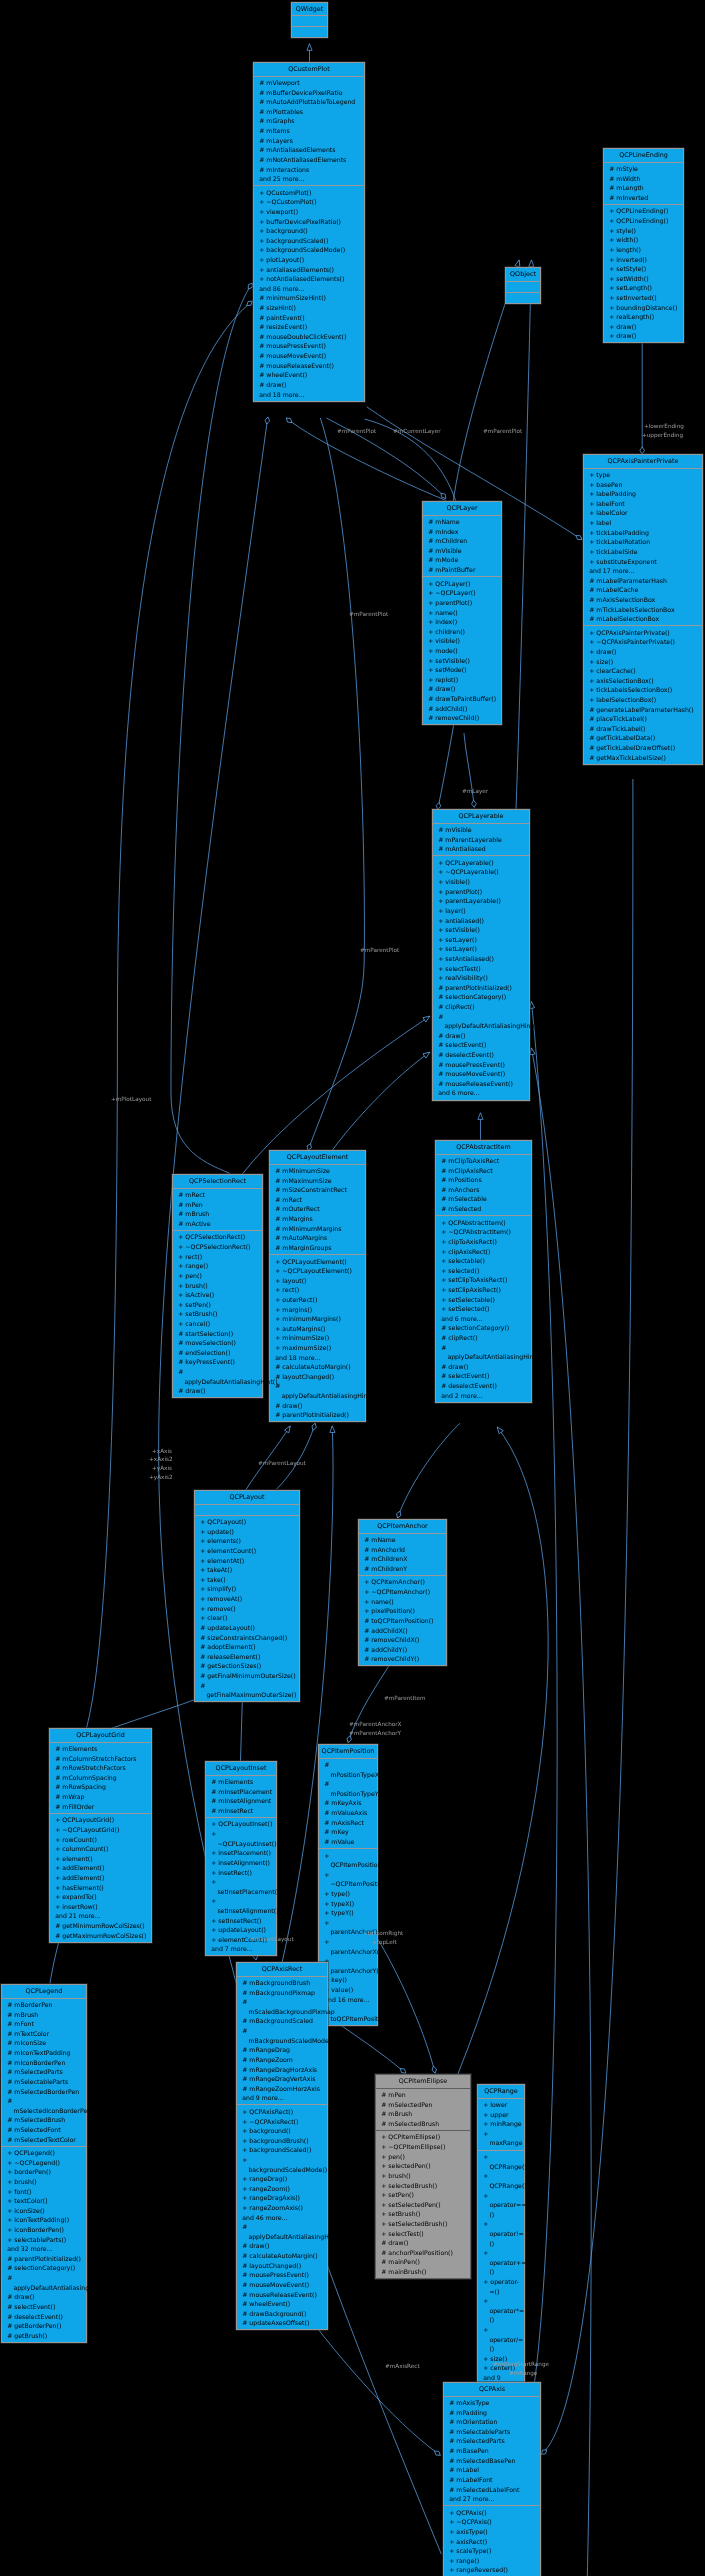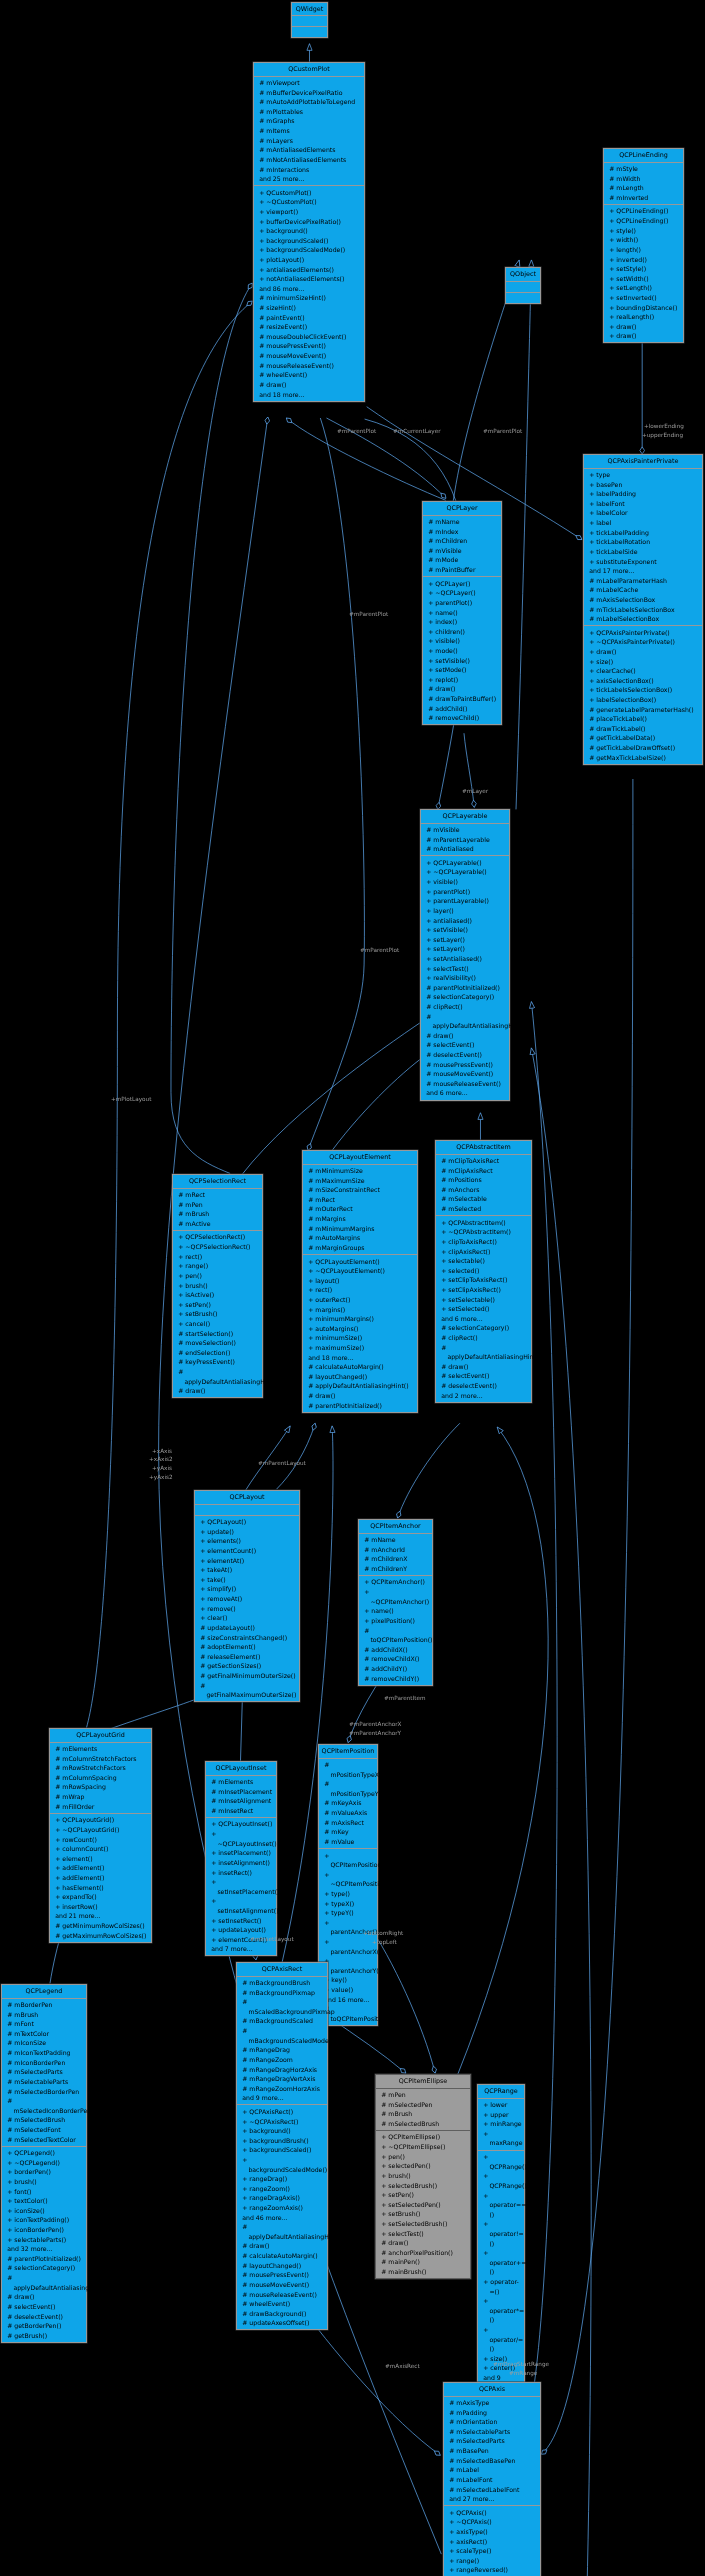--- a/index.html
+++ b/index.html
@@ -203,21 +203,21 @@
         <div class="row">+ mode()</div>
         <div class="row">+ setVisible()</div>
         <div class="row">+ setMode()</div>
         <div class="row">+ replot()</div>
         <div class="row"># draw()</div>
         <div class="row"># drawToPaintBuffer()</div>
         <div class="row"># addChild()</div>
         <div class="row"># removeChild()</div>
       </div>
     </div>
-    <div class="cls" style="left: 420px; top: 809px; width: 90px;">
+    <div class="cls" style="left: 432px; top: 809px; width: 98px;">
       <div class="title">QCPLayerable</div>
       <div class="sec">
         <div class="row"># mVisible</div>
         <div class="row"># mParentLayerable</div>
         <div class="row"># mAntialiased</div>
       </div>
       <div class="sec">
         <div class="row">+ QCPLayerable()</div>
         <div class="row">+ ~QCPLayerable()</div>
         <div class="row">+ visible()</div>
@@ -268,21 +268,21 @@
         <div class="row">and 6 more...</div>
         <div class="row"># selectionCategory()</div>
         <div class="row"># clipRect()</div>
         <div class="row"># applyDefaultAntialiasingHint()</div>
         <div class="row"># draw()</div>
         <div class="row"># selectEvent()</div>
         <div class="row"># deselectEvent()</div>
         <div class="row">and 2 more...</div>
       </div>
     </div>
-    <div class="cls" style="left: 302px; top: 1150px; width: 116px;">
+    <div class="cls" style="left: 269px; top: 1150px; width: 97px;">
       <div class="title">QCPLayoutElement</div>
       <div class="sec">
         <div class="row"># mMinimumSize</div>
         <div class="row"># mMaximumSize</div>
         <div class="row"># mSizeConstraintRect</div>
         <div class="row"># mRect</div>
         <div class="row"># mOuterRect</div>
         <div class="row"># mMargins</div>
         <div class="row"># mMinimumMargins</div>
         <div class="row"># mAutoMargins</div>
@@ -351,21 +351,21 @@
         <div class="row">+ clear()</div>
         <div class="row"># updateLayout()</div>
         <div class="row"># sizeConstraintsChanged()</div>
         <div class="row"># adoptElement()</div>
         <div class="row"># releaseElement()</div>
         <div class="row"># getSectionSizes()</div>
         <div class="row"># getFinalMinimumOuterSize()</div>
         <div class="row"># getFinalMaximumOuterSize()</div>
       </div>
     </div>
-    <div class="cls" style="left: 358px; top: 1519px; width: 75px;">
+    <div class="cls" style="left: 358px; top: 1519px; width: 89px;">
       <div class="title">QCPItemAnchor</div>
       <div class="sec">
         <div class="row"># mName</div>
         <div class="row"># mAnchorId</div>
         <div class="row"># mChildrenX</div>
         <div class="row"># mChildrenY</div>
       </div>
       <div class="sec">
         <div class="row">+ QCPItemAnchor()</div>
         <div class="row">+ ~QCPItemAnchor()</div>

